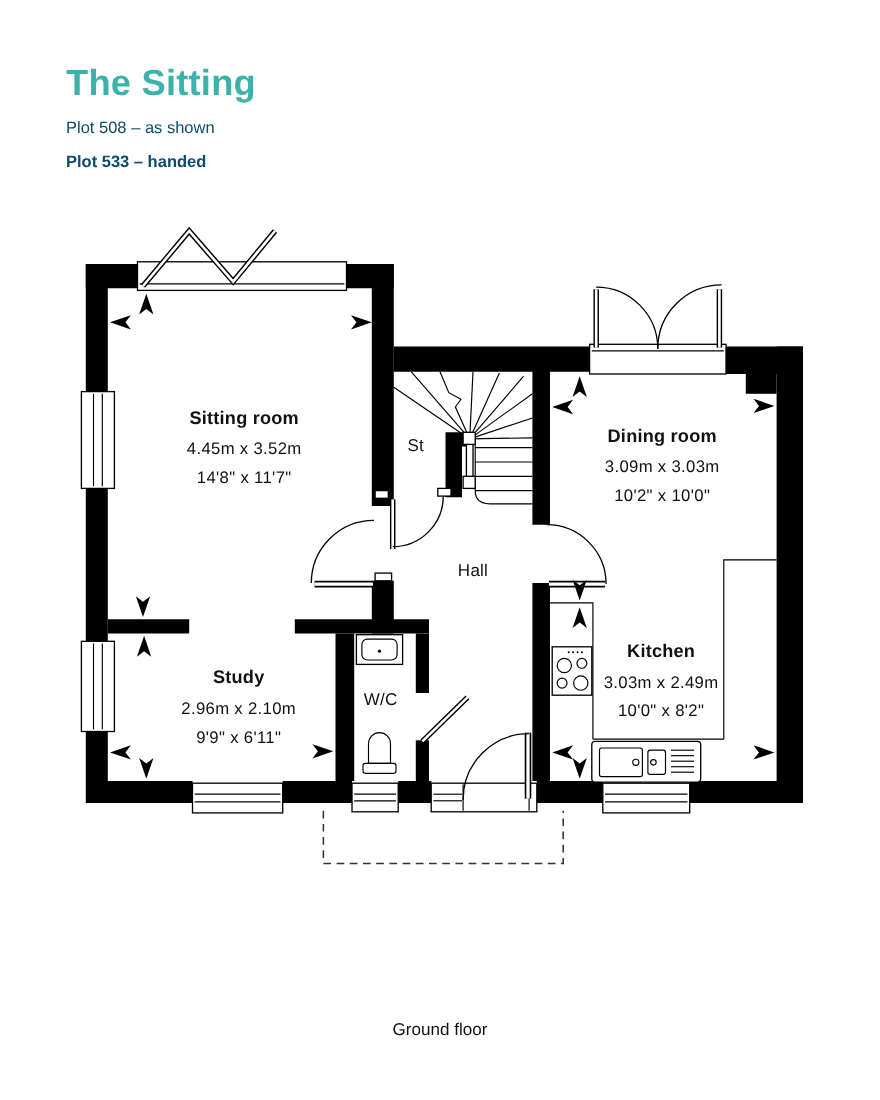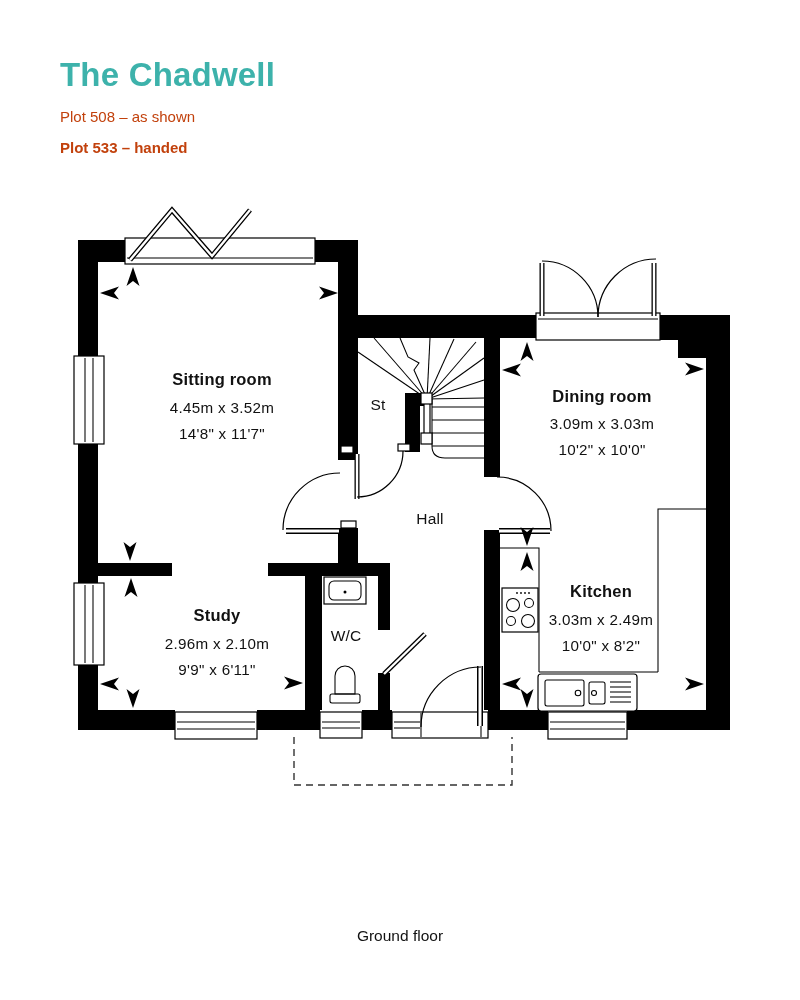--- a/index.html
+++ b/index.html
@@ -1,19 +1,19 @@
 <!DOCTYPE html>
 <html><head>
 <meta charset="utf-8">
 <style>
   html,body{margin:0;padding:0;background:#fff;}
   .page{position:relative;width:800px;height:1000px;background:#fff;overflow:hidden;
         font-family:"Liberation Sans","DejaVu Sans",sans-serif;color:#111;}
   .page-title{position:absolute;left:60px;top:56px;margin:0;font-size:33px;font-weight:700;letter-spacing:.2px;}
-  .plot-line{position:absolute;left:60px;margin:0;font-size:15px;color:#c2410c;}
+  .plot-line{position:absolute;left:60px;margin:0;font-size:15px;color:#0c4a6e;}
   .plot-line.p1{top:108px;}
   .plot-line.p2{top:139px;font-weight:bold;}
   svg{position:absolute;left:0;top:0;}
   .wall{fill:#000;stroke:none;}
   .frame{fill:#fff;stroke:#000;stroke-width:1.2;}
   .thin{fill:none;stroke:#000;stroke-width:1.2;}
   .thin-light{fill:none;stroke:#000;stroke-width:1.05;}
   .leaf-outer{fill:none;stroke:#000;stroke-width:5;}
   .leaf-inner{fill:none;stroke:#fff;stroke-width:2.4;}
   .leaf-outer-w{fill:none;stroke:#000;stroke-width:6;}
@@ -24,21 +24,21 @@
   .room-name{font-weight:700;font-size:16.5px;letter-spacing:.2px;}
   .room-dim{font-size:15.2px;letter-spacing:.3px;}
   .area-label{font-size:15.5px;letter-spacing:.2px;}
   .caption{font-size:15.5px;}
 </style>
 </head>
 <body>
 
 <div class="page">
 
-  <h1 class="page-title" style="color: rgb(61, 178, 171);">The Chadwell</h1>
+  <h1 class="page-title" style="color: rgb(61, 178, 171);">The Sitting</h1>
   <p class="plot-line p1">Plot 508 – as shown</p>
   <p class="plot-line p2">Plot 533 – handed</p>
 
   <svg width="800" height="1000" viewBox="0 0 800 1000">
 
     <g>
       <path class="wall" d="M78,240h20v116h-20z M78,444h20v139h-20z M78,665h20v45h-20z"></path>
       <path class="wall" d="M78,240h49v22h-49z"></path>
       <path class="wall" d="M313,240h45v22h-45z"></path>
       <path class="wall" d="M338,240h20v220h-20z"></path>

